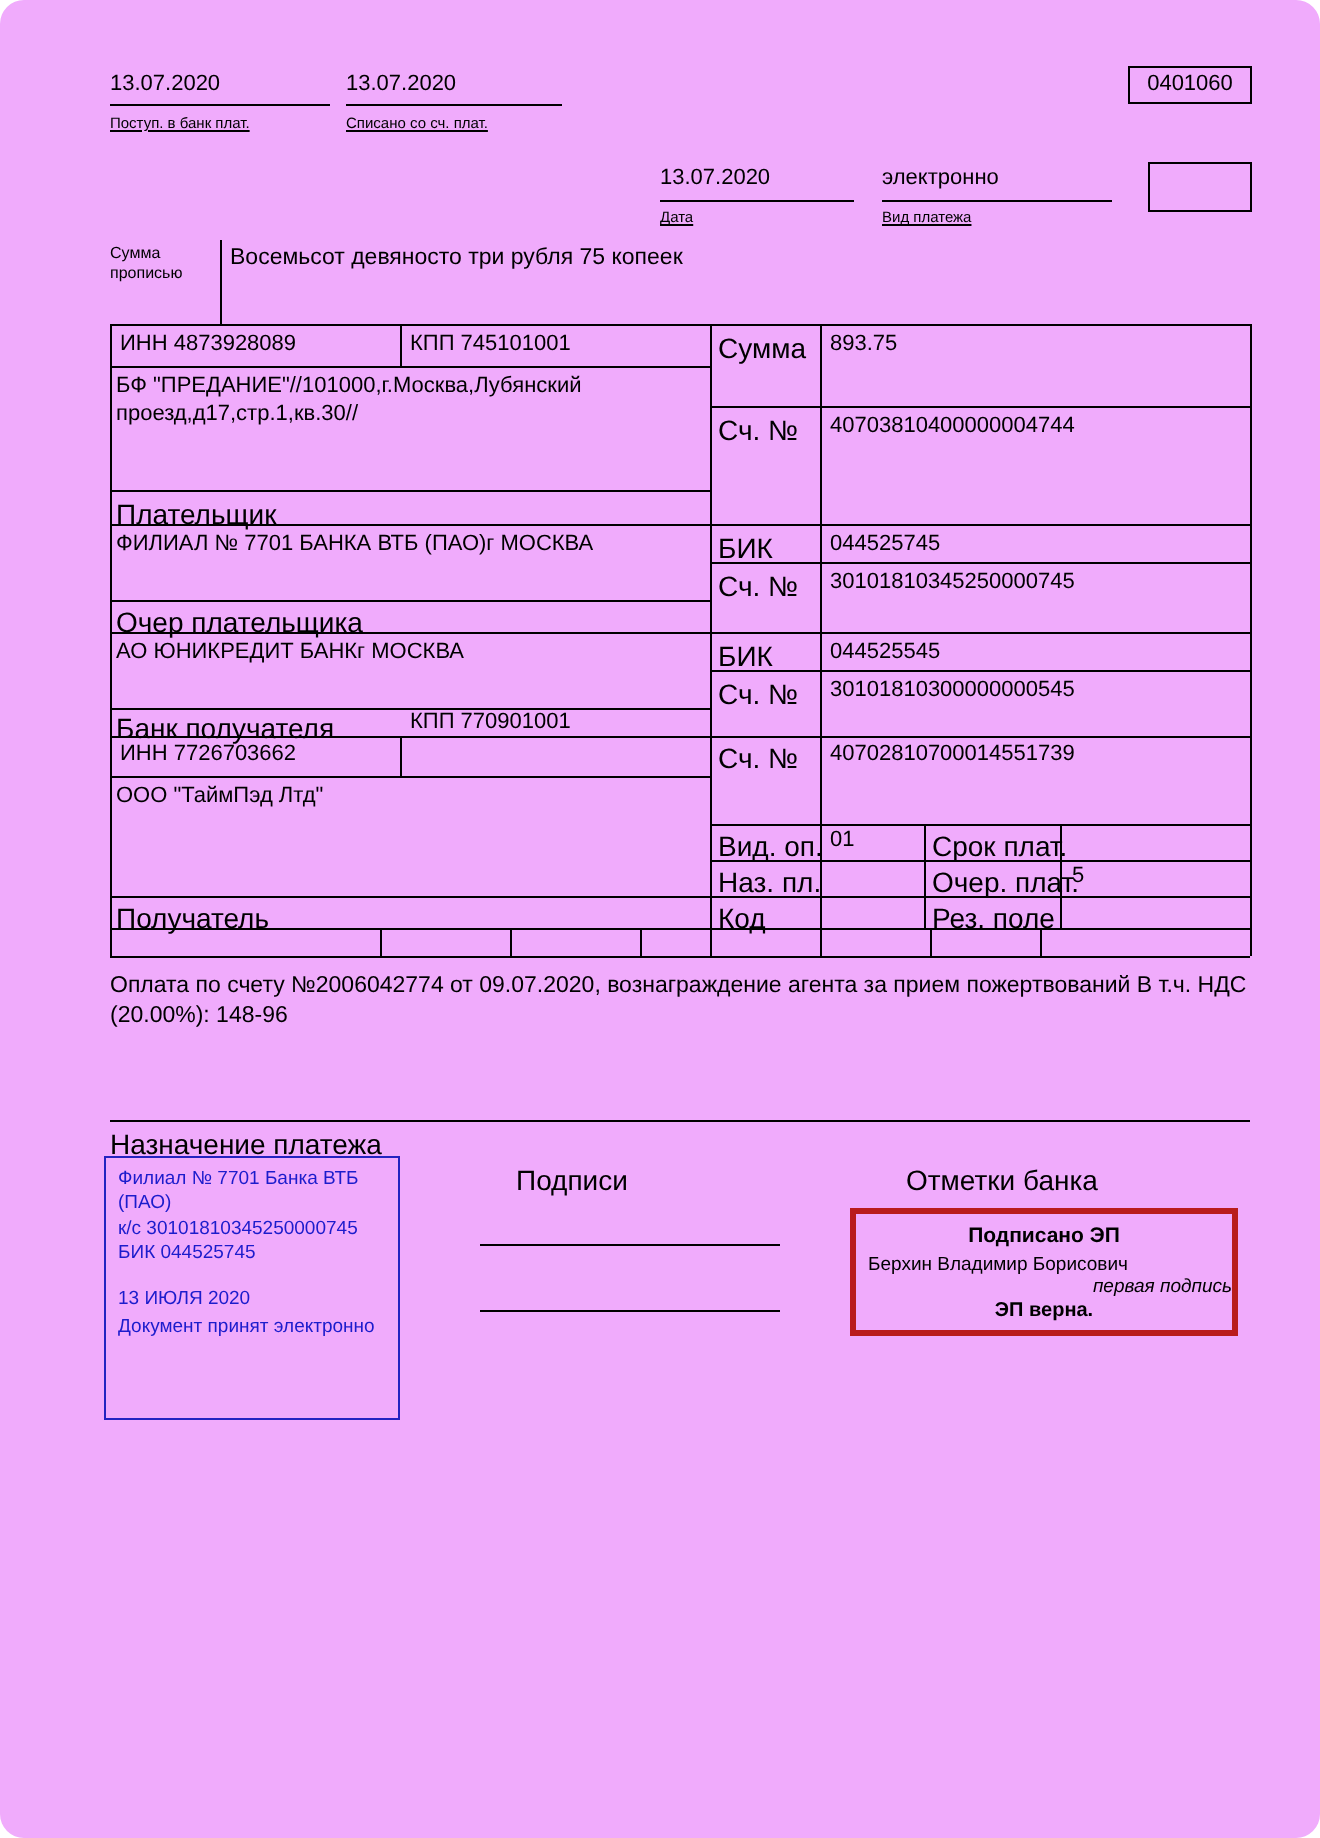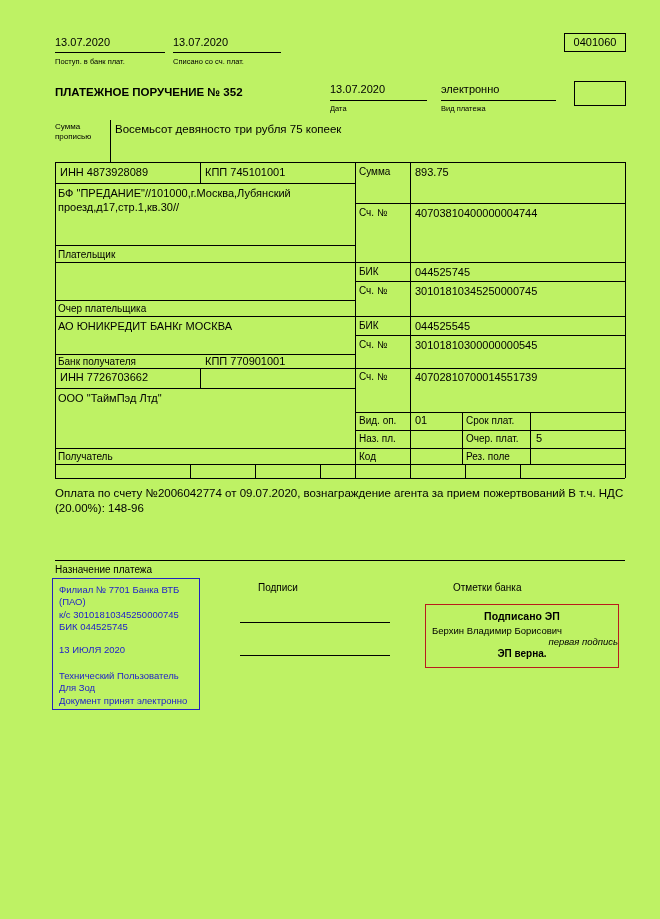--- a/index.html
+++ b/index.html
@@ -2,60 +2,59 @@
 <html><head>
 <meta charset="utf-8">
 <style>
   * { margin:0; padding:0; box-sizing:border-box; }
   html,body { background:#fff; }
   body {
     width:660px; height:919px; position:relative;
     font-family:"Liberation Sans", sans-serif; color:#000;
     overflow:hidden;
   }
-  .page { position:absolute; inset:0; background:#bef264; }
+  .page { position:absolute; inset:0; background:#f0abfc;border-radius:12px; }
   .abs { position:absolute; }
-  .t75 { font-size:7.5px; line-height:1.2; }
-  .t10 { font-size:10px; line-height:1.2; }
-  .t105 { font-size:10px; line-height:1.2; }
+  .t75 { font-size:7.5px; line-height:1.2;text-decoration:underline; }
+  .t10 { font-size:14px; line-height:1.2; }
+  .t105 { font-size:14px; line-height:1.2; }
   .t11 { font-size:11px; line-height:1.25; }
   .t115 { font-size:11.5px; line-height:1.3; }
   .b { font-weight:bold; }
   .it { font-style:italic;text-align:right; }
   .ul { border-bottom:1px solid #000; }
   .box { border:1px solid #000; }
   .hl, .vl { position:absolute; background:#000; display:block; font-style:normal; }
   .hl { height:1px; }
   .vl { width:1px; }
   .center { text-align:center; }
   .stamp-blue {
     border:1px solid #2323c0; color:#1c1ccc;
     font-size:9.5px; line-height:1.3; padding:5px 6px;
   }
   .stamp-blue p { margin:0; }
-  .ep-box { border:1px solid #b91c1c; font-size:9.5px; }
+  .ep-box { border:3px solid #b91c1c; font-size:9.5px; }
 </style>
 </head>
 <body>
 
 <div class="page">
 
   <div class="abs ul t11" style="left:55px;top:36px;width:110px;height:17px">
     <span>13.07.2020</span>
   </div>
   <div class="abs ul t11" style="left:173px;top:36px;width:108px;height:17px">
     <span>13.07.2020</span>
   </div>
   <div class="abs t75" style="left:55px;top:57px">Поступ. в банк плат.</div>
   <div class="abs t75" style="left:173px;top:57px">Списано со сч. плат.</div>
   <div class="abs box t11 center" style="left:564px;top:33px;width:62px;height:19px;padding-top:2px">
     <span>0401060</span>
   </div>
 
-  <div class="abs t115 b" style="left:55px;top:85px">ПЛАТЕЖНОЕ ПОРУЧЕНИЕ № 352</div>
   <div class="abs ul t11" style="left:330px;top:83px;width:97px;height:18px">
     <span>13.07.2020</span>
   </div>
   <div class="abs t75" style="left:330px;top:104px">Дата</div>
   <div class="abs ul t11" style="left:441px;top:83px;width:115px;height:18px">
     <span>электронно</span>
   </div>
   <div class="abs t75" style="left:441px;top:104px">Вид платежа</div>
   <div class="abs box" style="left:574px;top:81px;width:52px;height:25px"></div>
 
@@ -99,20 +98,21 @@
   <div class="abs t11" style="left:60px;top:166px">ИНН 4873928089</div>
   <div class="abs t11" style="left:205px;top:166px">КПП 745101001</div>
   <div class="abs t105" style="left:359px;top:166px">Сумма</div>
   <div class="abs t11" style="left:415px;top:166px">893.75</div>
 
   <div class="abs t11" style="left:58px;top:187px;width:292px">БФ "ПРЕДАНИЕ"//101000,г.Москва,Лубянский проезд,д17,стр.1,кв.30//</div>
   <div class="abs t105" style="left:359px;top:207px">Сч. №</div>
   <div class="abs t11" style="left:415px;top:207px">40703810400000004744</div>
   <div class="abs t10" style="left:58px;top:249px">Плательщик</div>
 
+  <div class="abs t11" style="left:58px;top:266px;width:292px">ФИЛИАЛ № 7701 БАНКА ВТБ (ПАО)г МОСКВА</div>
   <div class="abs t105" style="left:359px;top:266px">БИК</div>
   <div class="abs t11" style="left:415px;top:266px">044525745</div>
   <div class="abs t105" style="left:359px;top:285px">Сч. №</div>
   <div class="abs t11" style="left:415px;top:285px">30101810345250000745</div>
   <div class="abs t10" style="left:58px;top:303px">Очер плательщика</div>
 
   <div class="abs t11" style="left:58px;top:320px;width:292px">АО ЮНИКРЕДИТ БАНКг МОСКВА</div>
   <div class="abs t105" style="left:359px;top:320px">БИК</div>
   <div class="abs t11" style="left:415px;top:320px">044525545</div>
   <div class="abs t105" style="left:359px;top:339px">Сч. №</div>
@@ -142,21 +142,20 @@
   <div class="abs t105" style="left:258px;top:582px">Подписи</div>
   <div class="abs t105" style="left:453px;top:582px">Отметки банка</div>
   <i class="hl" style="left:240px;top:622px;width:150px"></i>
   <i class="hl" style="left:240px;top:655px;width:150px"></i>
 
   <div class="abs stamp-blue" style="left:52px;top:578px;width:148px;height:132px">
     <p>Филиал № 7701 Банка ВТБ (ПАО)</p>
     <p>к/с 30101810345250000745</p>
     <p>БИК 044525745</p>
     <p style="margin-top:11px">13 ИЮЛЯ 2020</p>
-    <p style="margin-top:13px;max-width:145px">Технический Пользователь Для Зод</p>
     <p style="margin-top:1px">Документ принят электронно</p>
   </div>
 
   <div class="abs ep-box" style="left:425px;top:604px;width:194px;height:64px">
     <div class="b center" style="font-size:10.5px;margin-top:5px">Подписано ЭП</div>
     <div style="padding-left:6px;margin-top:3px">Берхин Владимир Борисович</div>
     <div class="it" style="padding-left:6px">первая подпись</div>
     <div class="b center" style="font-size:10px;margin-top:1px">ЭП верна.</div>
   </div>
 

